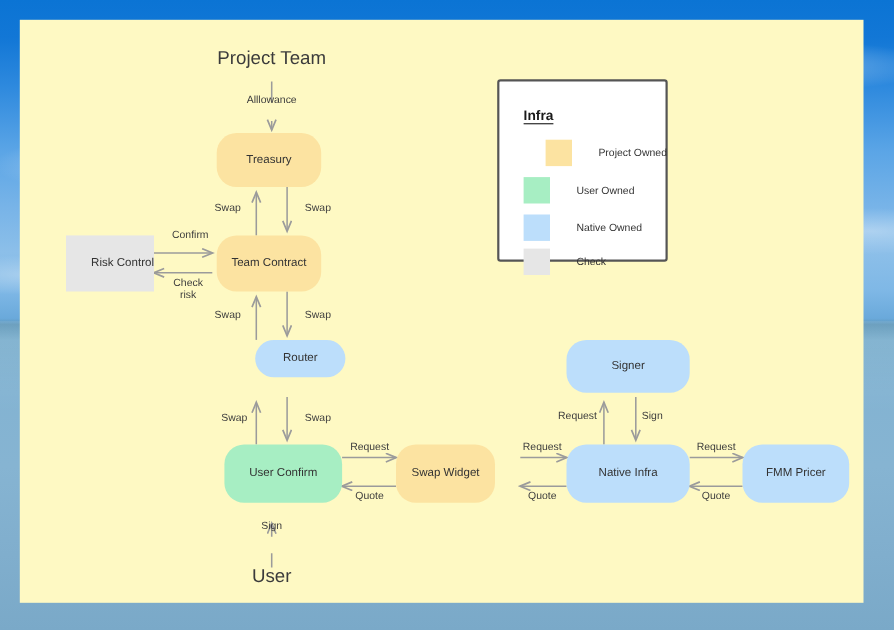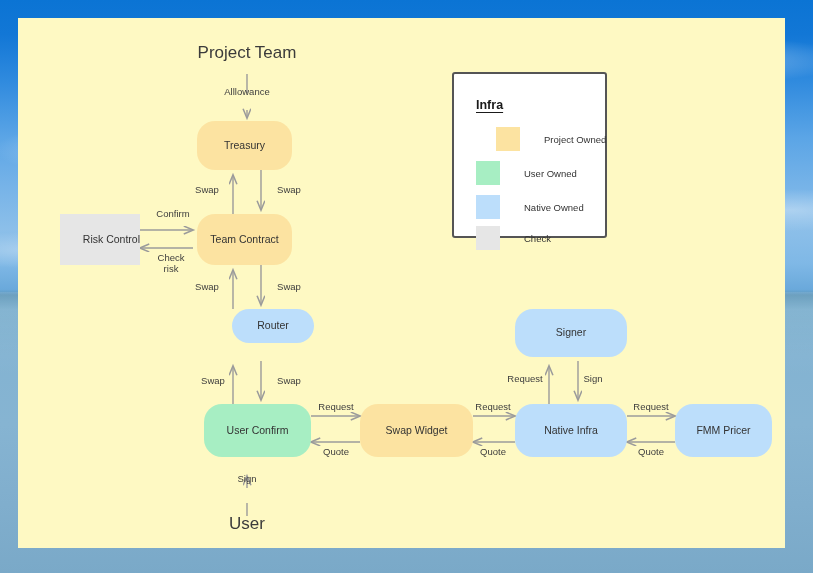--- a/index.html
+++ b/index.html
@@ -168,21 +168,21 @@
     </div>
 
     <div class="node n-blue rounded" style="left:186px; top:291px; width:82px; height:34px;margin-left:28px;">
       <span>Router</span>
     </div>
 
     <div class="node n-green rounded" style="left:186px; top:386px; width:107px; height:53px;">
       <span>User Confirm</span>
     </div>
 
-    <div class="node n-yellow rounded" style="left:342px; top:386px; width:113px; height:53px;">
+    <div class="node n-yellow rounded" style="left:342px; top:386px; width:90px; height:53px;">
       <span>Swap Widget</span>
     </div>
 
     <div class="node n-blue rounded" style="left:497px; top:386px; width:112px; height:53px;">
       <span>Native Infra</span>
     </div>
 
     <div class="node n-blue rounded" style="left:657px; top:386px; width:97px; height:53px;">
       <span>FMM Pricer</span>
     </div>

